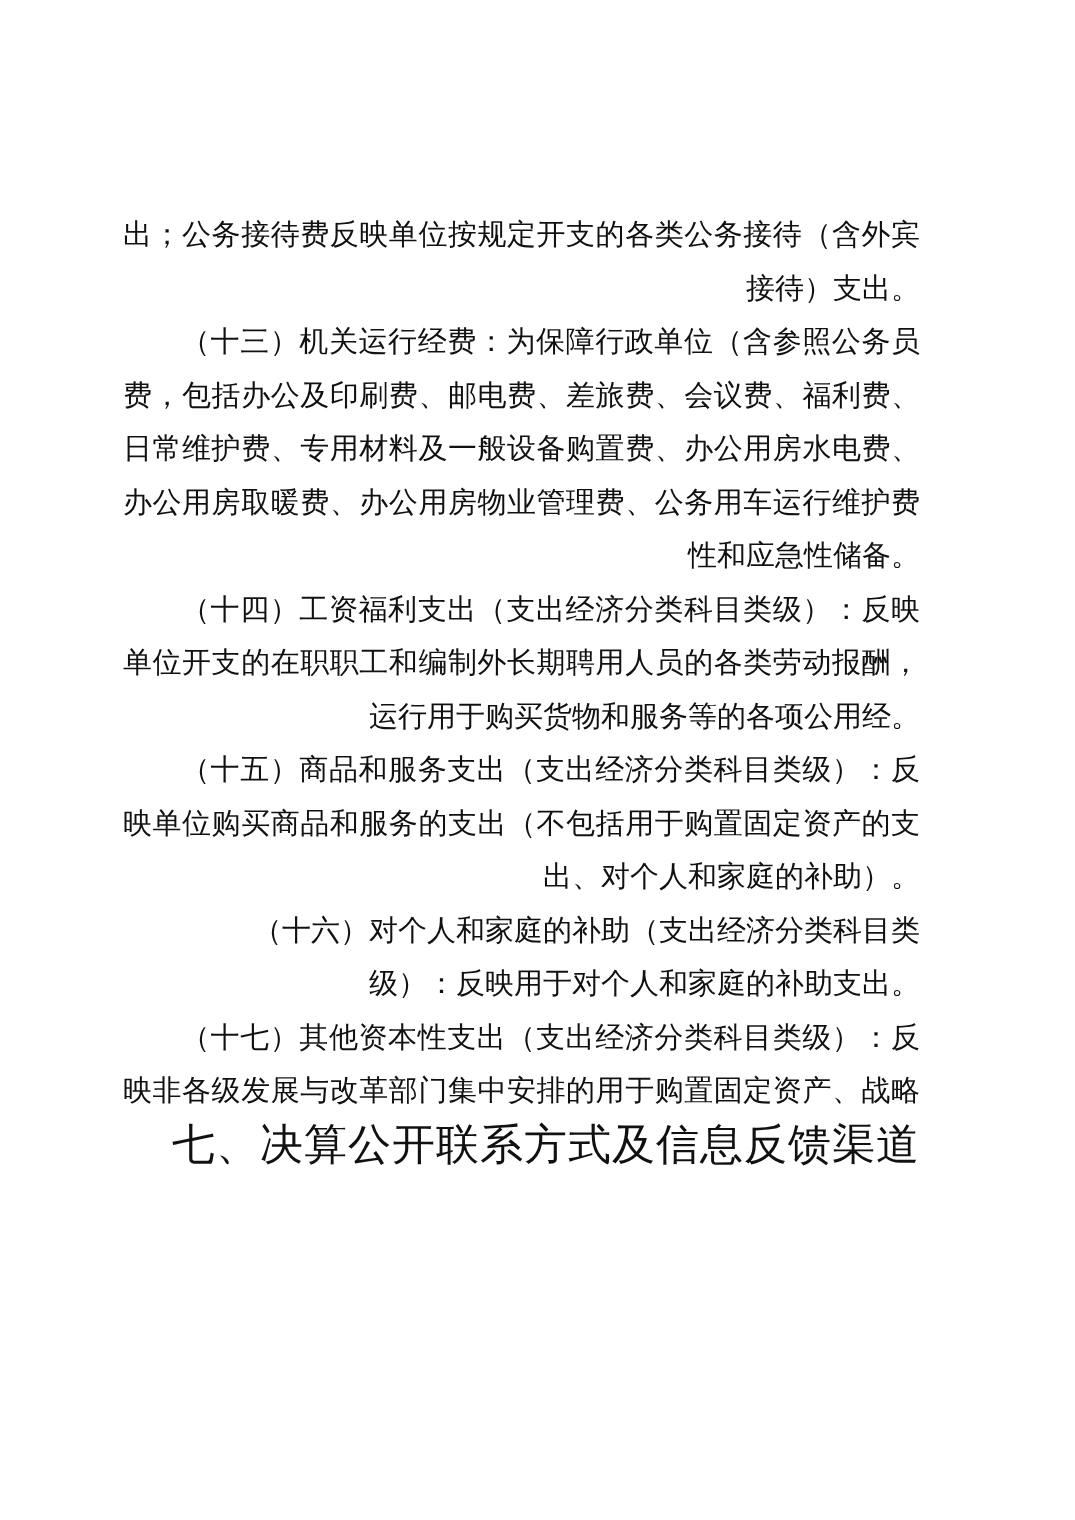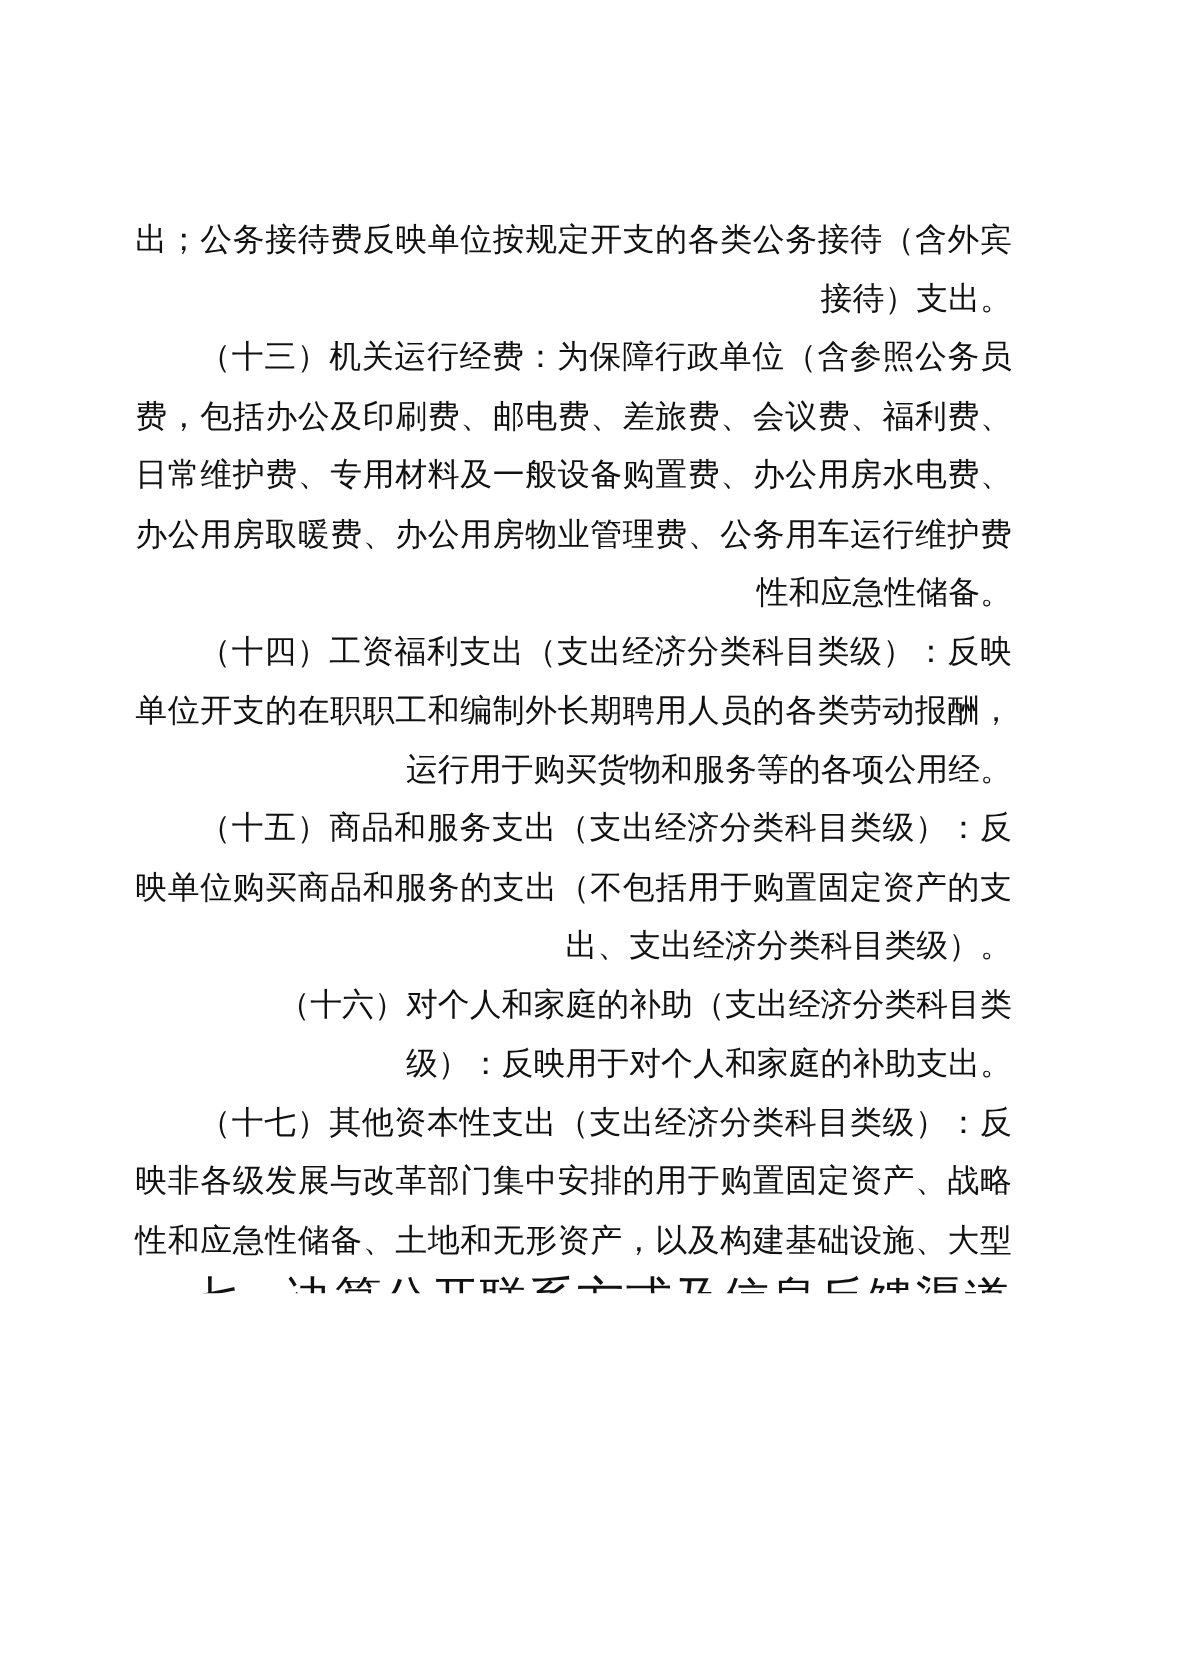--- a/index.html
+++ b/index.html
@@ -8,20 +8,21 @@
     background: #ffffff;
   }
   .page {
     position: relative;
     width: 1075px;
     height: 1176px;
     background: #ffffff;
     overflow: hidden;
     font-family: "Liberation Serif", "DejaVu Serif", serif;
     color: #111111;
+    margin-top: 16px;
   }
   .text-block {
     position: absolute;
     left: 123px;
     top: 192px;
     width: 797px;
     font-size: 29px;
     line-height: 53.5px;
   }
   .line {
@@ -62,25 +63,24 @@
     <div class="line j"><span>日常维护费、专用材料及一般设备购置费、办公用房水电费、</span></div>
     <div class="line j"><span>办公用房取暖费、办公用房物业管理费、公务用车运行维护费</span></div>
     <div class="line"><span>性和应急性储备。</span></div>
 
     <div class="line j ind"><span class="lead">（十四）工资福利支出（支出经济分类科目类级）：</span><span>反映</span></div>
     <div class="line j"><span>单位开支的在职职工和编制外长期聘用人员的各类劳动报酬，</span></div>
     <div class="line"><span>运行用于购买货物和服务等的各项公用经。</span></div>
 
     <div class="line j ind"><span class="lead">（十五）商品和服务支出（支出经济分类科目类级）：</span><span>反</span></div>
     <div class="line j"><span>映单位购买商品和服务的支出（不包括用于购置固定资产的支</span></div>
-    <div class="line"><span>出、支出经济分类科目类级）。</span></div>
+    <div class="line"><span>出、对个人和家庭的补助）。</span></div>
 
     <div class="line ind"><span class="lead">（十六）对个人和家庭的补助（支出经济分类科目类</span><span></span></div>
     <div class="line"><span class="lead">级）：</span><span>反映用于对个人和家庭的补助支出。</span></div>
 
     <div class="line j ind"><span class="lead">（十七）其他资本性支出（支出经济分类科目类级）：</span><span>反</span></div>
     <div class="line j"><span>映非各级发展与改革部门集中安排的用于购置固定资产、战略</span></div>
-    <div class="line j"><span>性和应急性储备、土地和无形资产，以及构建基础设施、大型</span></div>
 
     <div class="line heading">七、决算公开联系方式及信息反馈渠道</div>
 
   </div>
 </div>
 
 </body></html>

